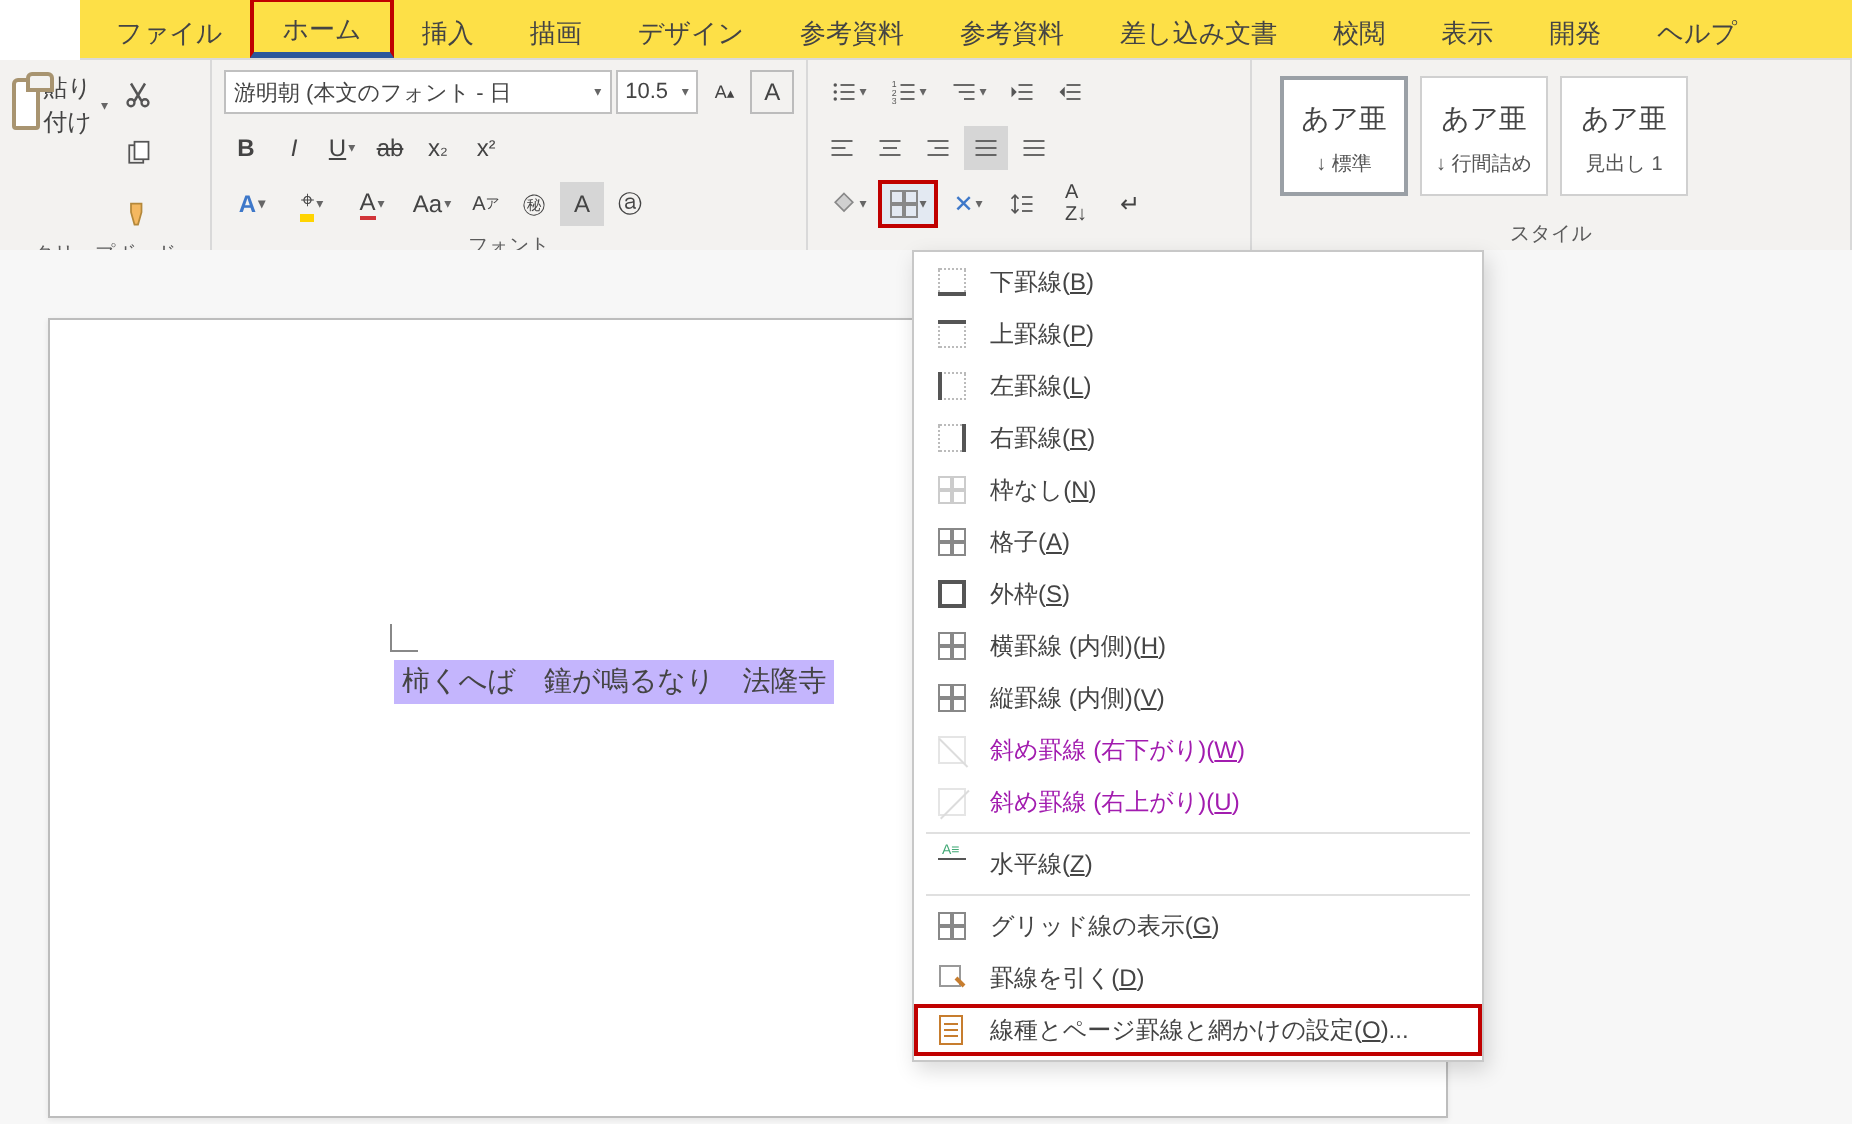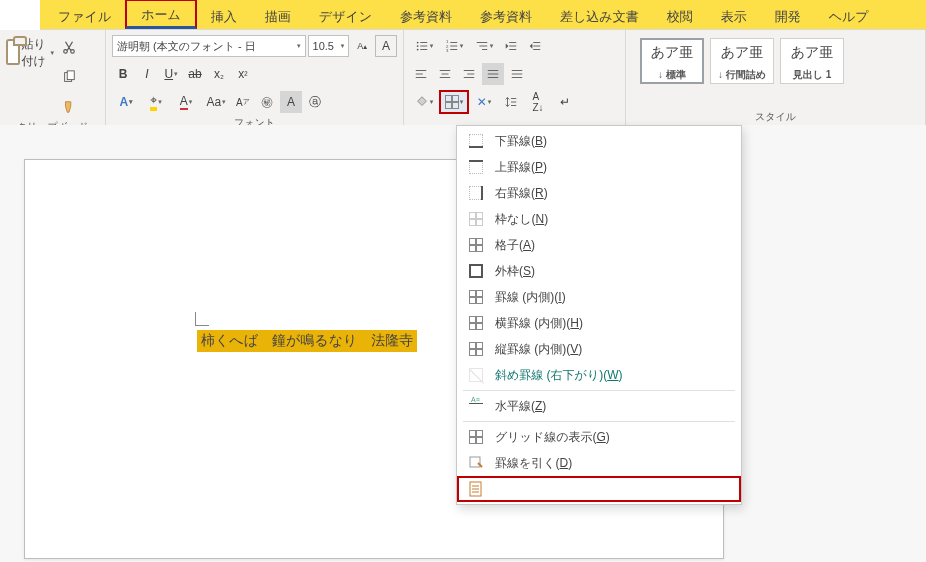--- a/index.html
+++ b/index.html
@@ -34,37 +34,37 @@
 .underline-accent { border-bottom: 2px solid #d13438; display: inline-block; padding-bottom: 0; }
 .underline-yellow { border-bottom: 4px solid #ffd400; }
 
 
 .para-row { display: flex; gap: 2px; height: 24px; align-items: center; }
 .ico.bordered-red { outline: 2px solid #c00000; outline-offset: -1px; background: #e3e9f2; }
 .ico svg { width: 14px; height: 14px; }
 
 
 .styles { display: flex; gap: 6px; padding: 4px 8px 0; }
-.style-tile { width: 64px; height: 46px; border: 1px solid #d0d0d0; background: #fff; display: flex; flex-direction: column; align-items: center; justify-content: center; font-size: 11px; color: #555; padding-top: 4px; }
+.style-tile { width: 64px; height: 60px; border: 1px solid #d0d0d0; background: #fff; display: flex; flex-direction: column; align-items: center; justify-content: center; font-size: 11px; color: #555; padding-top: 4px; }
 .style-tile.sel { border: 2px solid #9aa0a6; }
 .style-prev { font-size: 14px; color: #444; }
-.style-name { font-size: 10px; margin-top: 6px; font-weight: bold; }
+.style-name { font-size: 10px; margin-top: 6px; }
 
 
 .doc-area { position: absolute; top: 125px; left: 0; right: 0; bottom: 0; background: #f7f7f7; }
 .page { position: absolute; left: 24px; top: 34px; width: 700px; height: 400px; background: #fff; border: 1px solid #bdbdbd; box-shadow: 0 1px 3px rgba(0,0,0,0.08); }
 .cursor-mark { position: absolute; left: 170px; top: 150px; width: 16px; height: 16px; }
 .cursor-mark::before { content: ""; position: absolute; left: 0; bottom: 0; width: 14px; border-bottom: 1px solid #888; }
 .cursor-mark::after { content: ""; position: absolute; left: 0; bottom: 0; height: 14px; border-left: 1px solid #888; }
-.sel-text { position: absolute; left: 172px; top: 170px; background: #eab308; padding: 2px 4px; font-size: 14px; font-family: Liberation Sans, sans-serif; text-align: center; }
+.sel-text { position: absolute; left: 172px; top: 170px; background: #c4b5fd; padding: 2px 4px; font-size: 14px; font-family: Liberation Sans, sans-serif; text-align: center; }
 
 
 .dropdown { position: absolute; left: 456px; top: 125px; width: 286px; background: #fff; border: 1px solid #c8c8c8; box-shadow: 2px 4px 10px rgba(0,0,0,0.15); z-index: 100; padding: 2px 0; }
 .dd-item { display: flex; align-items: center; height: 26px; padding: 0 10px; cursor: pointer; font-size: 12px; gap: 10px; }
-.dd-item.disabled { color: #0f766e; cursor: default; }
+.dd-item.disabled { color: #a21caf; cursor: default; }
 .dd-icon { width: 18px; height: 18px; display: flex; align-items: center; justify-content: center; flex-shrink: 0; }
 .dd-sep { height: 1px; background: #e0e0e0; margin: 2px 6px; }
 .dd-item.red-outline { outline: 2px solid #c00000; outline-offset: -2px; }
 .acc { text-decoration: underline; }
 
 .b-grid { display: grid; grid-template-columns: 1fr 1fr; grid-template-rows: 1fr 1fr; width: 14px; height: 14px; }
 .b-grid span { border: 1px solid #888; }
 .b-grid.pale span { border-color: #ccc; }
 .b-edge { width: 14px; height: 14px; border: 1px dotted #bbb; position: relative; }
 .b-edge.bottom::after { content: ""; position: absolute; left: -1px; right: -1px; bottom: -1px; border-bottom: 2px solid #555; }
@@ -327,20 +327,26 @@
       <span>下罫線(<span class="acc">B</span>)</span>
     </div>
     <div class="dd-item">
       <div class="dd-icon">
         <div class="b-edge top"></div>
       </div>
       <span>上罫線(<span class="acc">P</span>)</span>
     </div>
     <div class="dd-item">
       <div class="dd-icon">
+        <div class="b-edge leftb"></div>
+      </div>
+      <span>左罫線(<span class="acc">L</span>)</span>
+    </div>
+    <div class="dd-item">
+      <div class="dd-icon">
         <div class="b-edge rightb"></div>
       </div>
       <span>右罫線(<span class="acc">R</span>)</span>
     </div>
     <div class="dd-item">
       <div class="dd-icon">
         <div class="b-grid pale">
           <span></span>
           <span></span>
           <span></span>
@@ -358,31 +364,20 @@
           <span></span>
         </div>
       </div>
       <span>格子(<span class="acc">A</span>)</span>
     </div>
     <div class="dd-item">
       <div class="dd-icon">
         <div style="width: 14px; height: 14px; border: 2px solid rgb(85, 85, 85);"></div>
       </div>
       <span>外枠(<span class="acc">S</span>)</span>
-    </div>
-    <div class="dd-item">
-      <div class="dd-icon">
-        <div class="b-grid">
-          <span></span>
-          <span></span>
-          <span></span>
-          <span></span>
-        </div>
-      </div>
-      <span>罫線 (内側)(<span class="acc">I</span>)</span>
     </div>
     <div class="dd-item">
       <div class="dd-icon">
         <div class="b-grid">
           <span></span>
           <span></span>
           <span></span>
           <span></span>
         </div>
       </div>
@@ -397,20 +392,26 @@
           <span></span>
         </div>
       </div>
       <span>縦罫線 (内側)(<span class="acc">V</span>)</span>
     </div>
     <div class="dd-item disabled">
       <div class="dd-icon" style="opacity: 0.5;">
         <div class="diag down"></div>
       </div>
       <span>斜め罫線 (右下がり)(<span class="acc">W</span>)</span>
+    </div>
+    <div class="dd-item disabled">
+      <div class="dd-icon" style="opacity: 0.5;">
+        <div class="diag up"></div>
+      </div>
+      <span>斜め罫線 (右上がり)(<span class="acc">U</span>)</span>
     </div>
     <div class="dd-sep"></div>
     <div class="dd-item">
       <div class="dd-icon">
         <div style="width: 14px; border-top: 1px solid rgb(85, 85, 85); height: 6px; position: relative;">
           <div style="position: absolute; top: -8px; left: 2px; font-size: 7px; color: rgb(68, 170, 119);">A≡</div>
         </div>
       </div>
       <span>水平線(<span class="acc">Z</span>)</span>
     </div>
@@ -437,14 +438,15 @@
     </div>
     <div class="dd-item red-outline">
       <div class="dd-icon">
         <svg width="16" height="16">
           <rect x="2" y="1" width="11" height="14" fill="#fff" stroke="#c77d2e"></rect>
           <line x1="4" y1="5" x2="11" y2="5" stroke="#c77d2e"></line>
           <line x1="4" y1="8" x2="11" y2="8" stroke="#c77d2e"></line>
           <line x1="4" y1="11" x2="11" y2="11" stroke="#c77d2e"></line>
         </svg>
       </div>
+      <span>線種とページ罫線と網かけの設定(<span class="acc">O</span>)...</span>
     </div>
   </div>
 
 </body></html>

